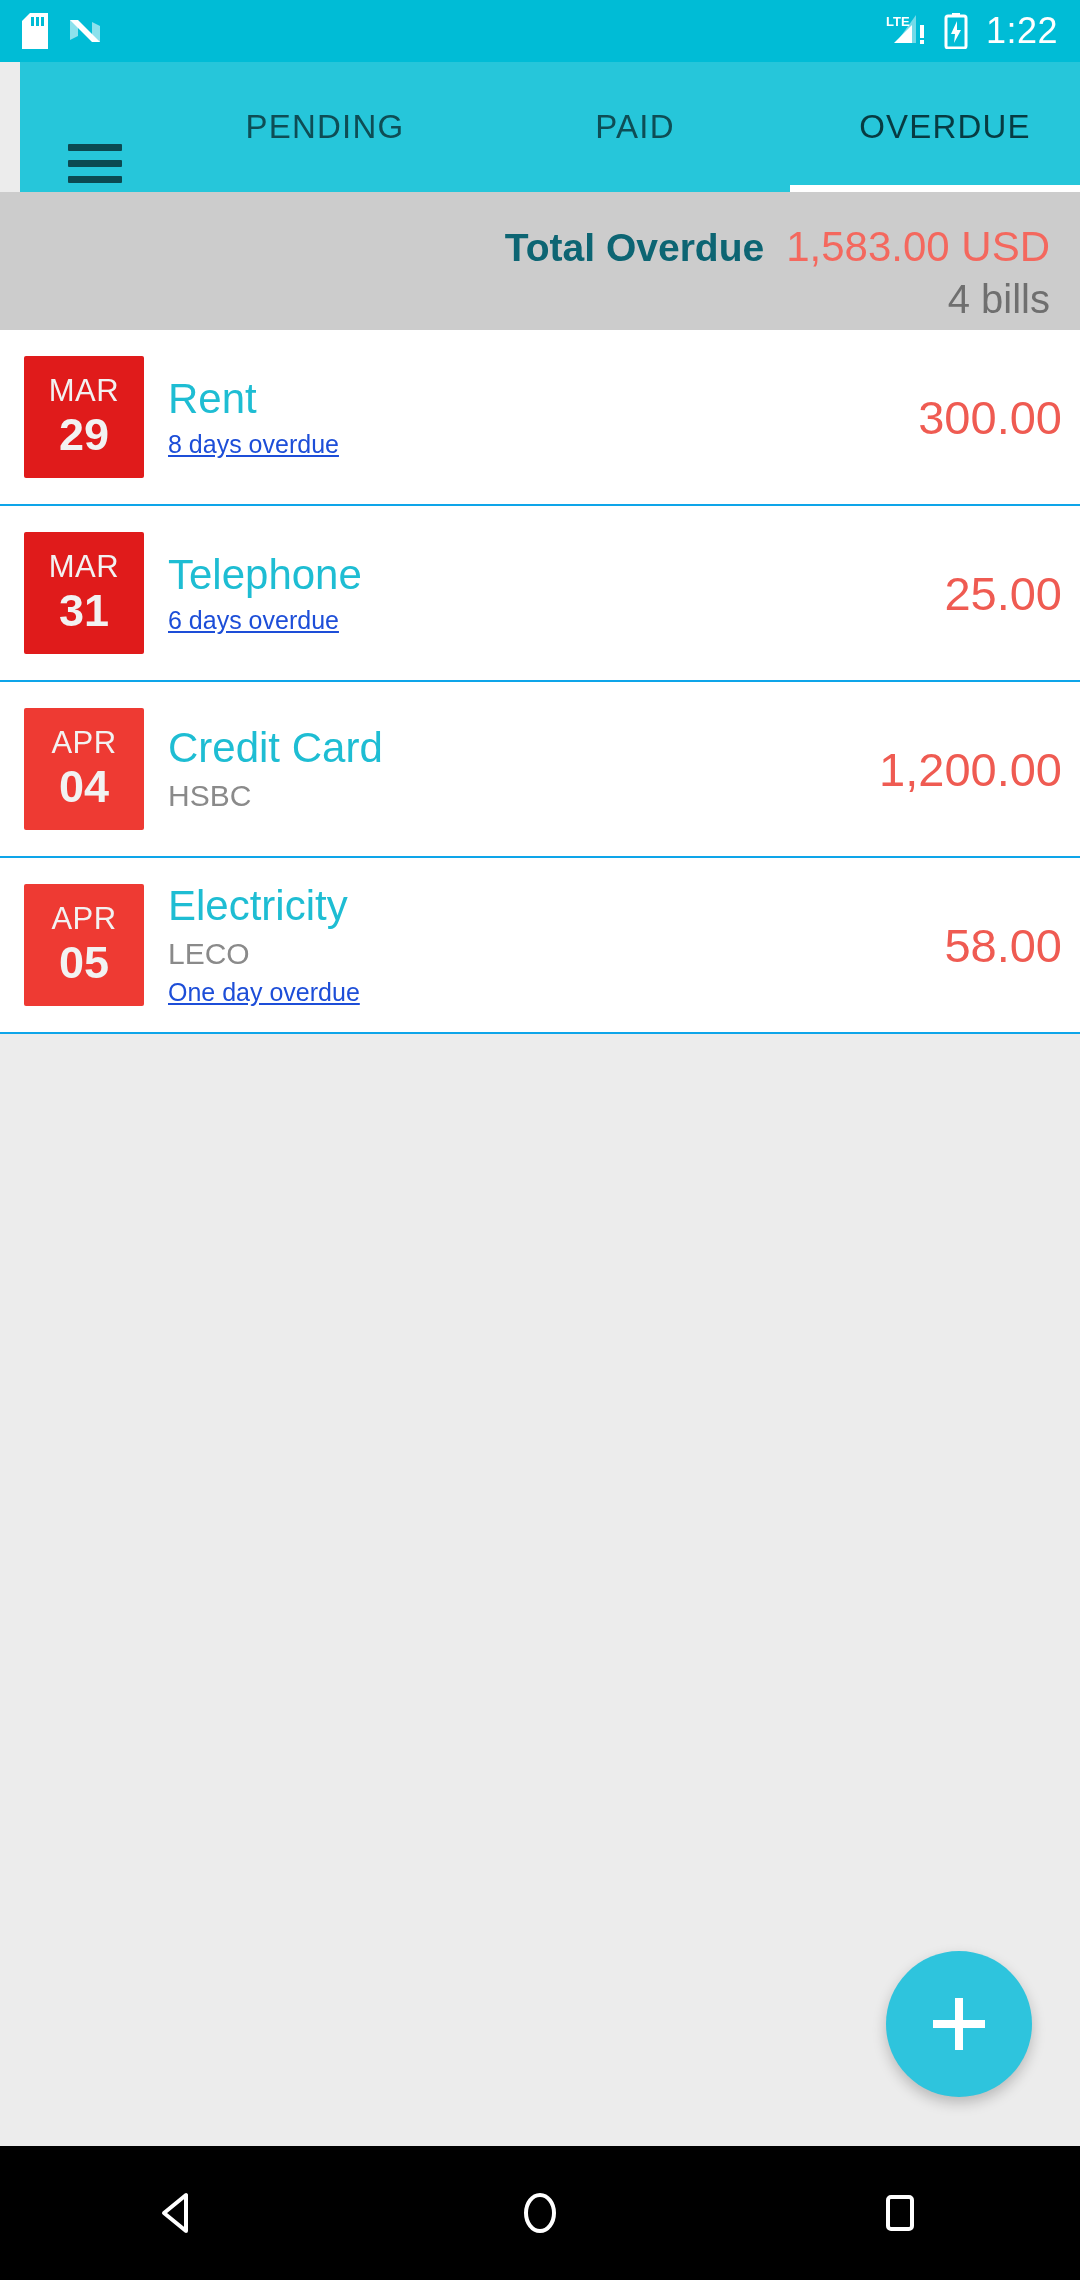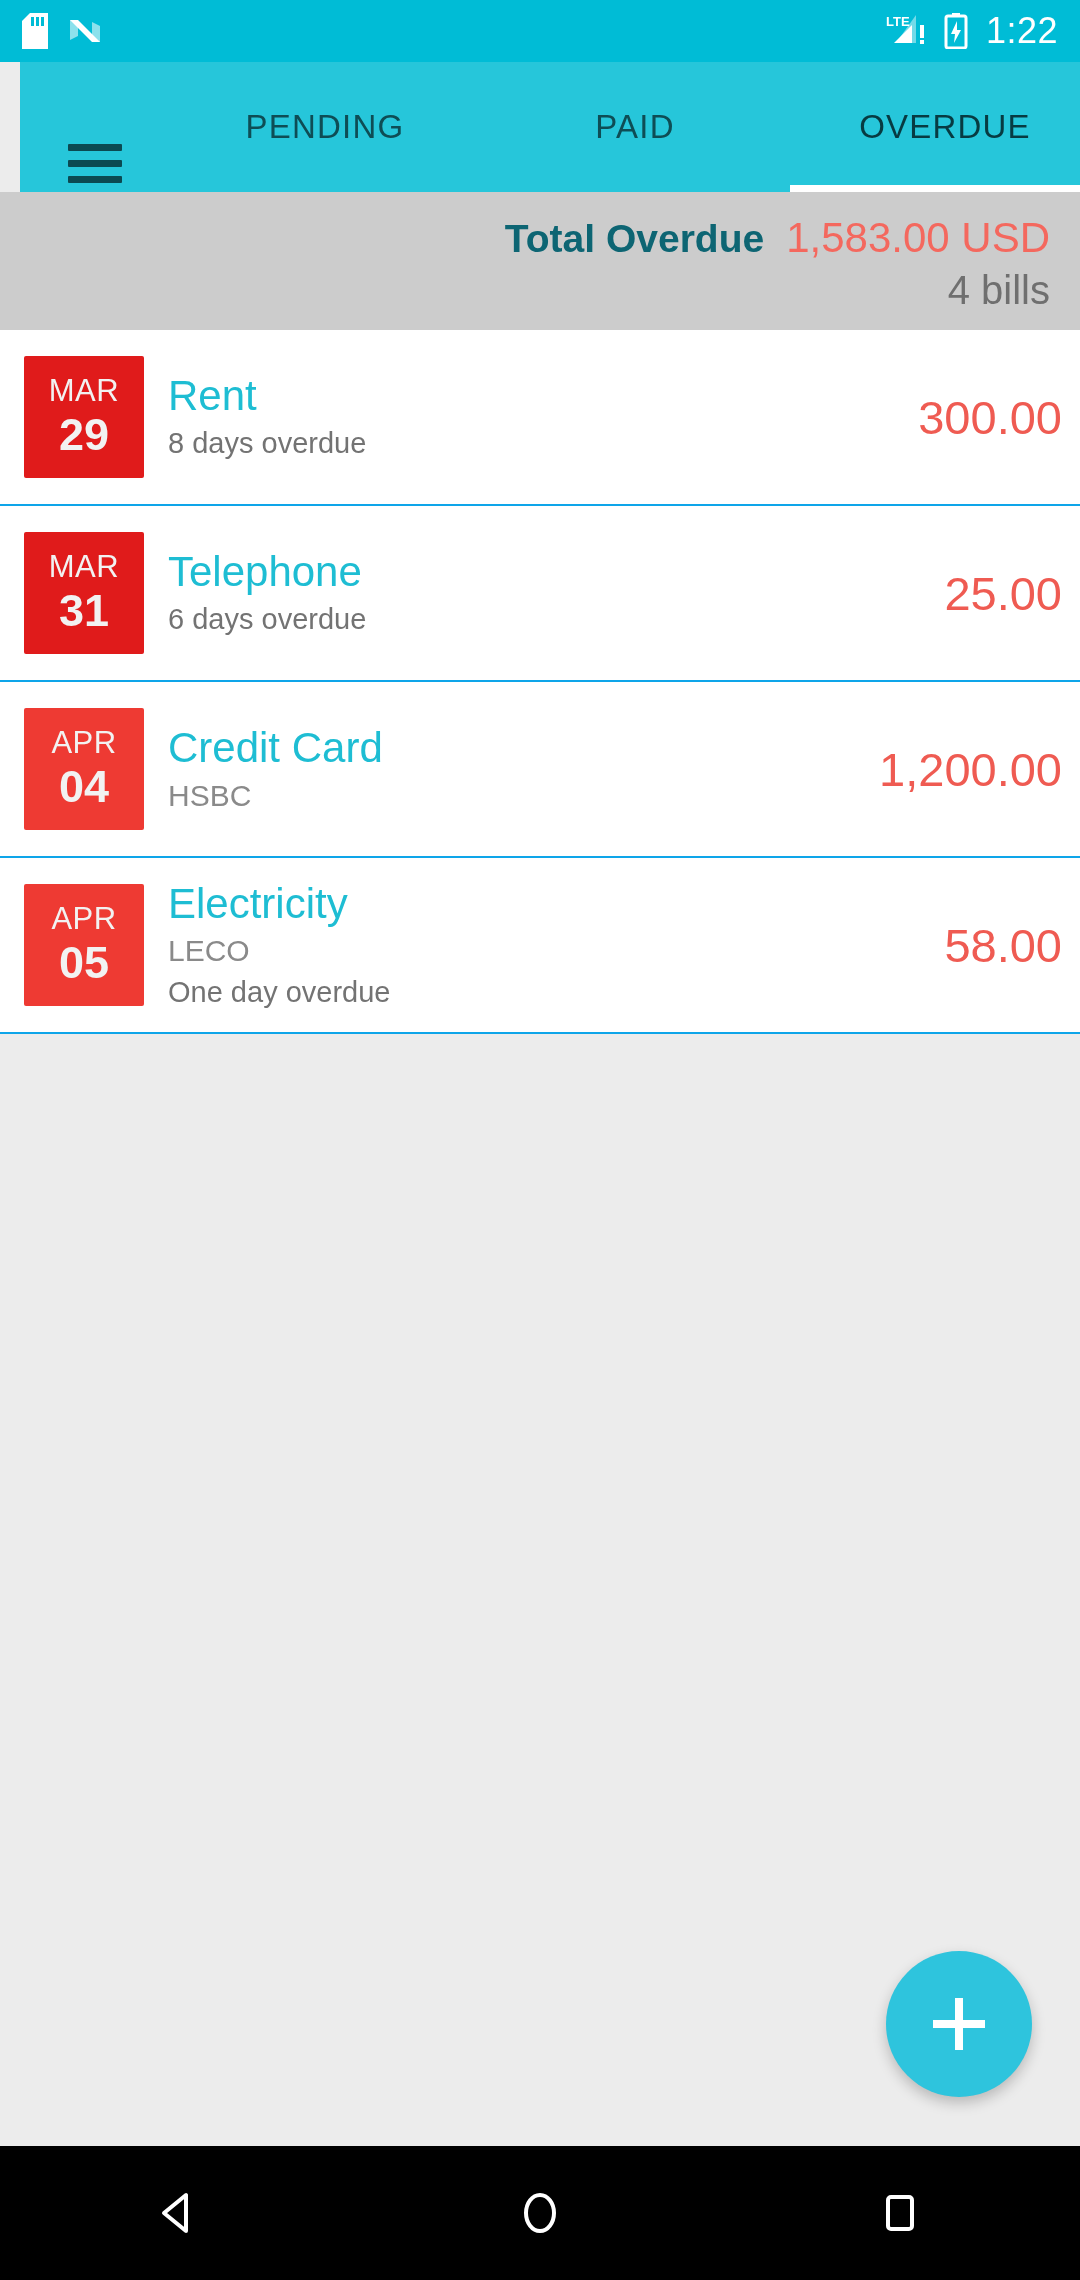--- a/index.html
+++ b/index.html
@@ -105,21 +105,21 @@
     background: #ffffff;
   }
 
   
   .summary {
     position: absolute;
     top: 192px; left: 0;
     width: 1080px;
     height: 156px;
     background: #cccccc;
-    padding: 0 30px;
+    padding: 9px 30px;
   }
   .summary-row-1 {
     display: flex;
     align-items: baseline;
     justify-content: flex-end;
     padding-top: 22px;
     gap: 22px;
   }
   .summary-label {
     color: #0d6573;
@@ -197,23 +197,24 @@
     color: #1ebdd3;
     font-size: 42px;
     line-height: 1.18;
   }
   .bill-sub {
     color: #8a8a8a;
     font-size: 30px;
     line-height: 1.25;
   }
   .bill-status {
-    color: #737373;
-    font-size: 29px;
+    color: #1d4ed8;
+    font-size: 25px;
     line-height: 1.3;
+    text-decoration: underline;
   }
   .bill-amount {
     flex: none;
     color: #ef5b52;
     font-size: 47px;
     text-align: right;
     white-space: nowrap;
     padding-left: 18px;
   }
 

